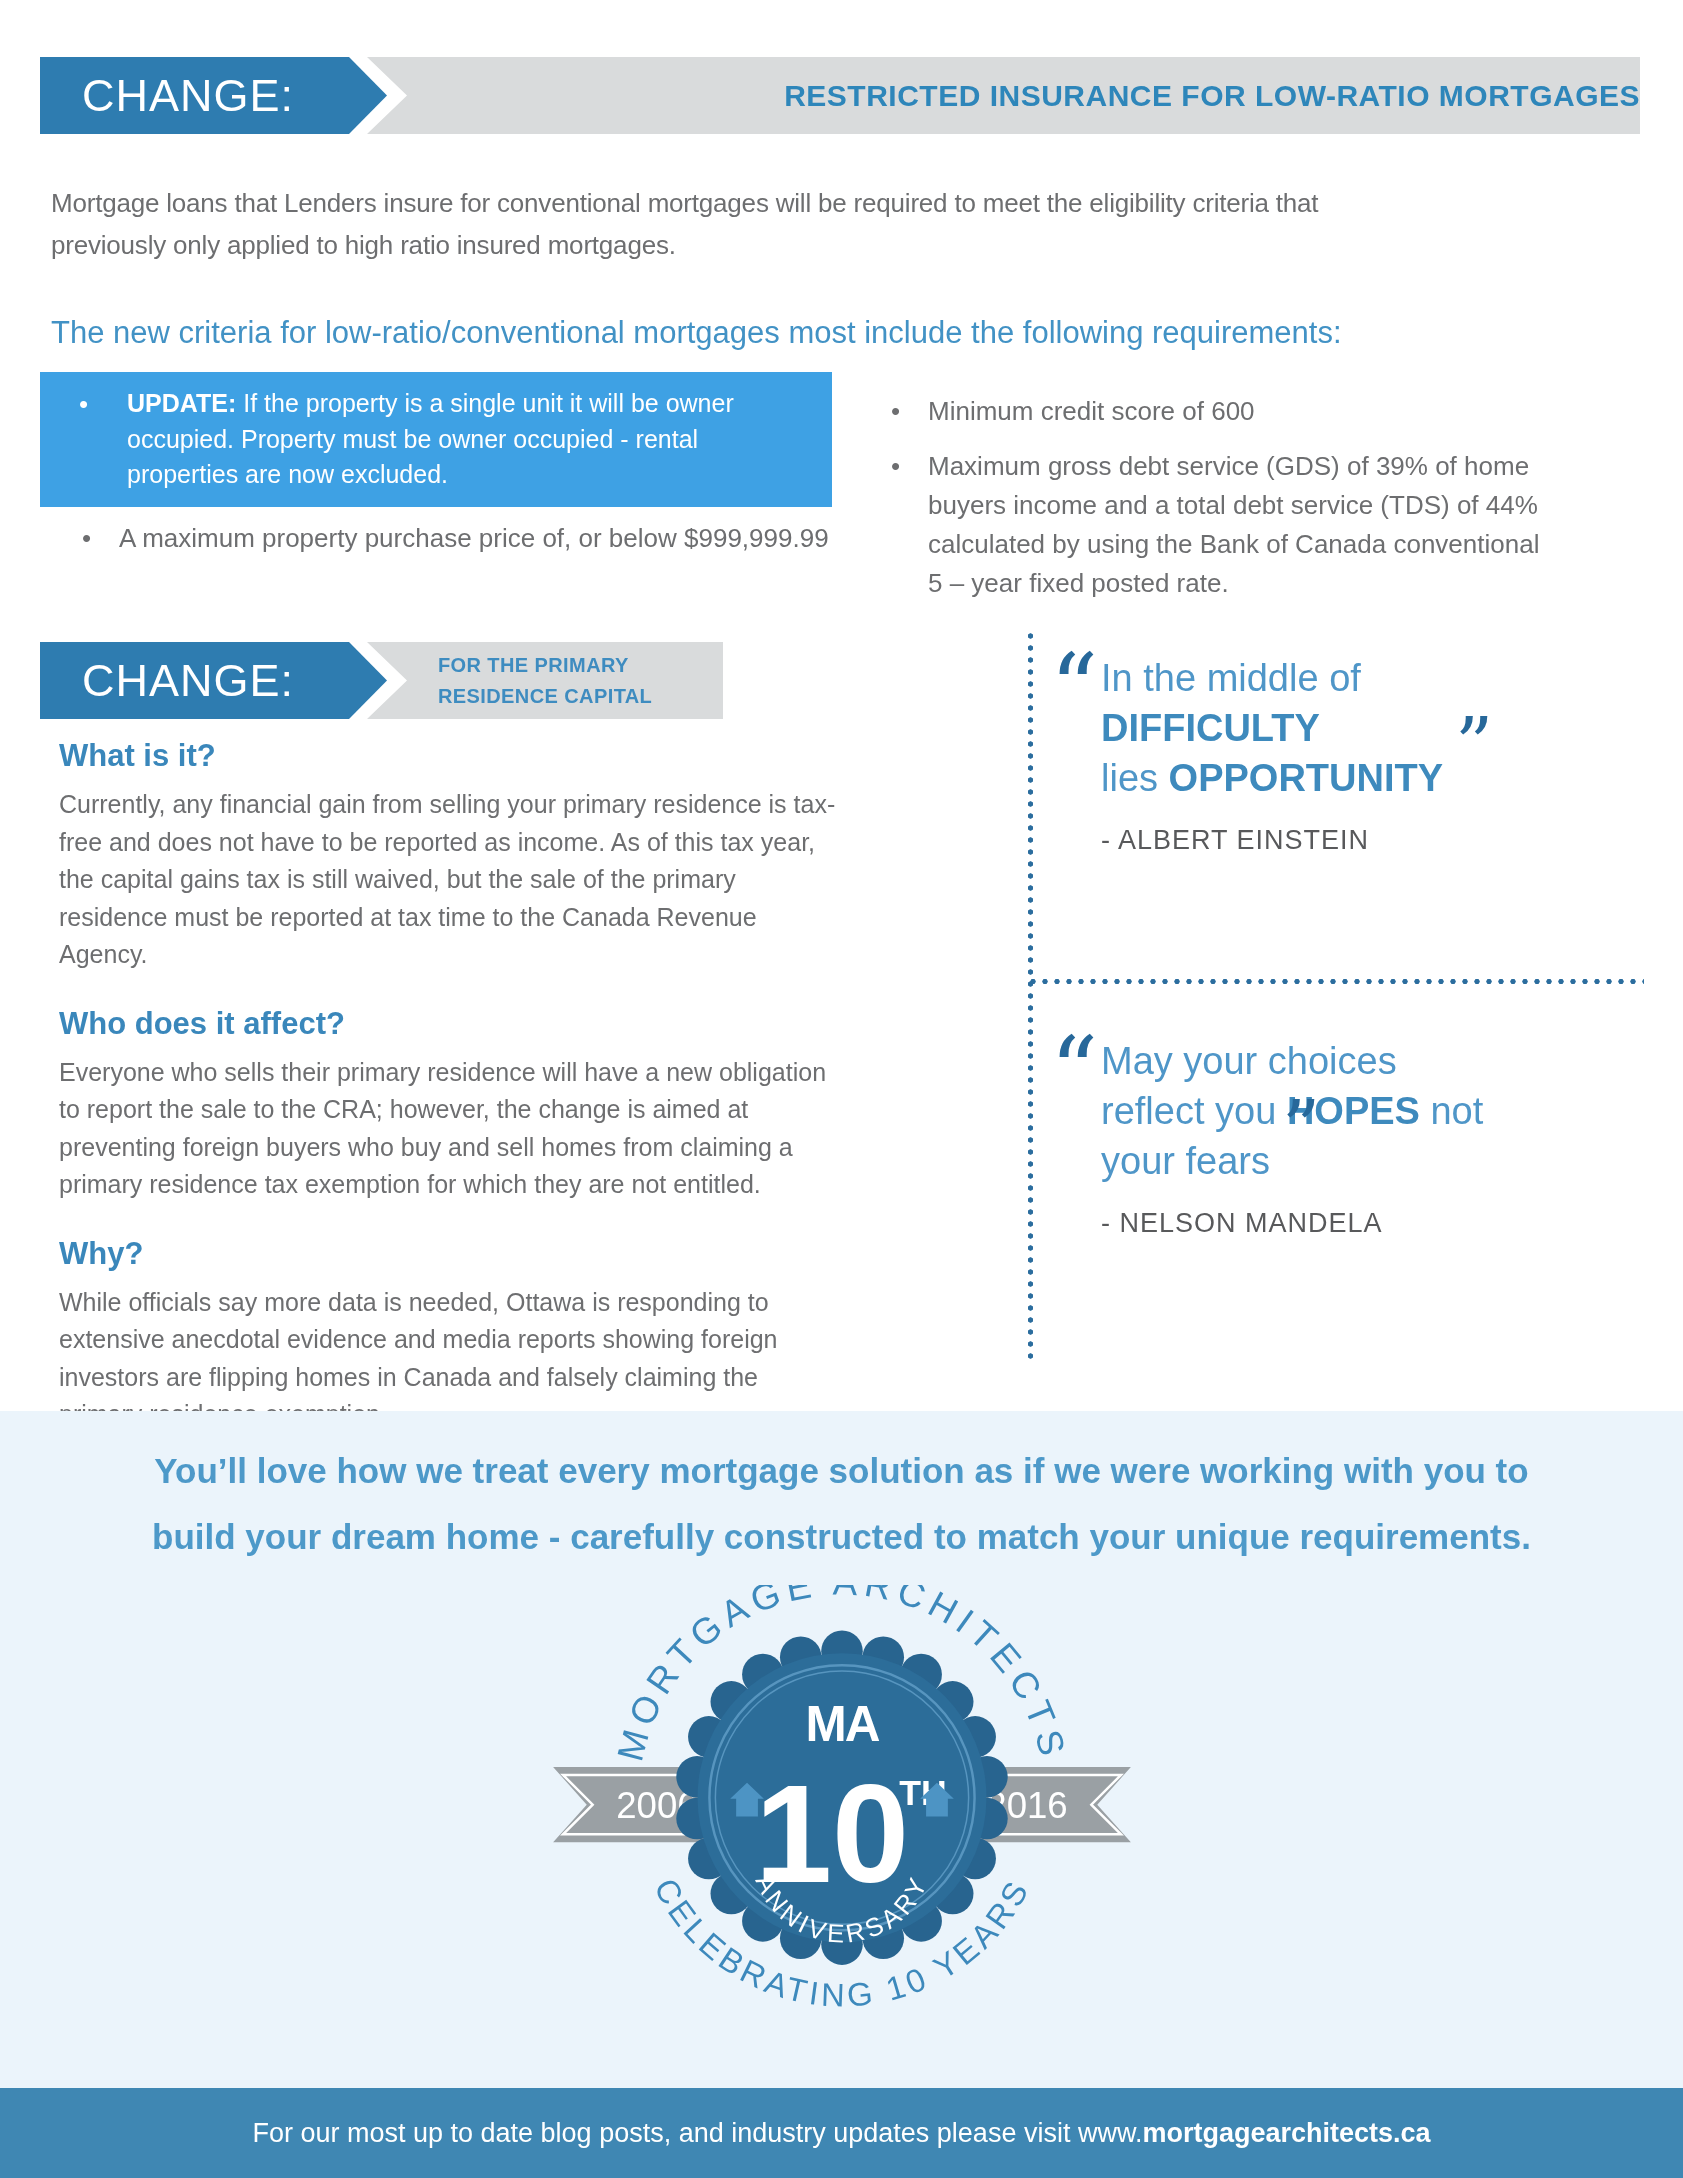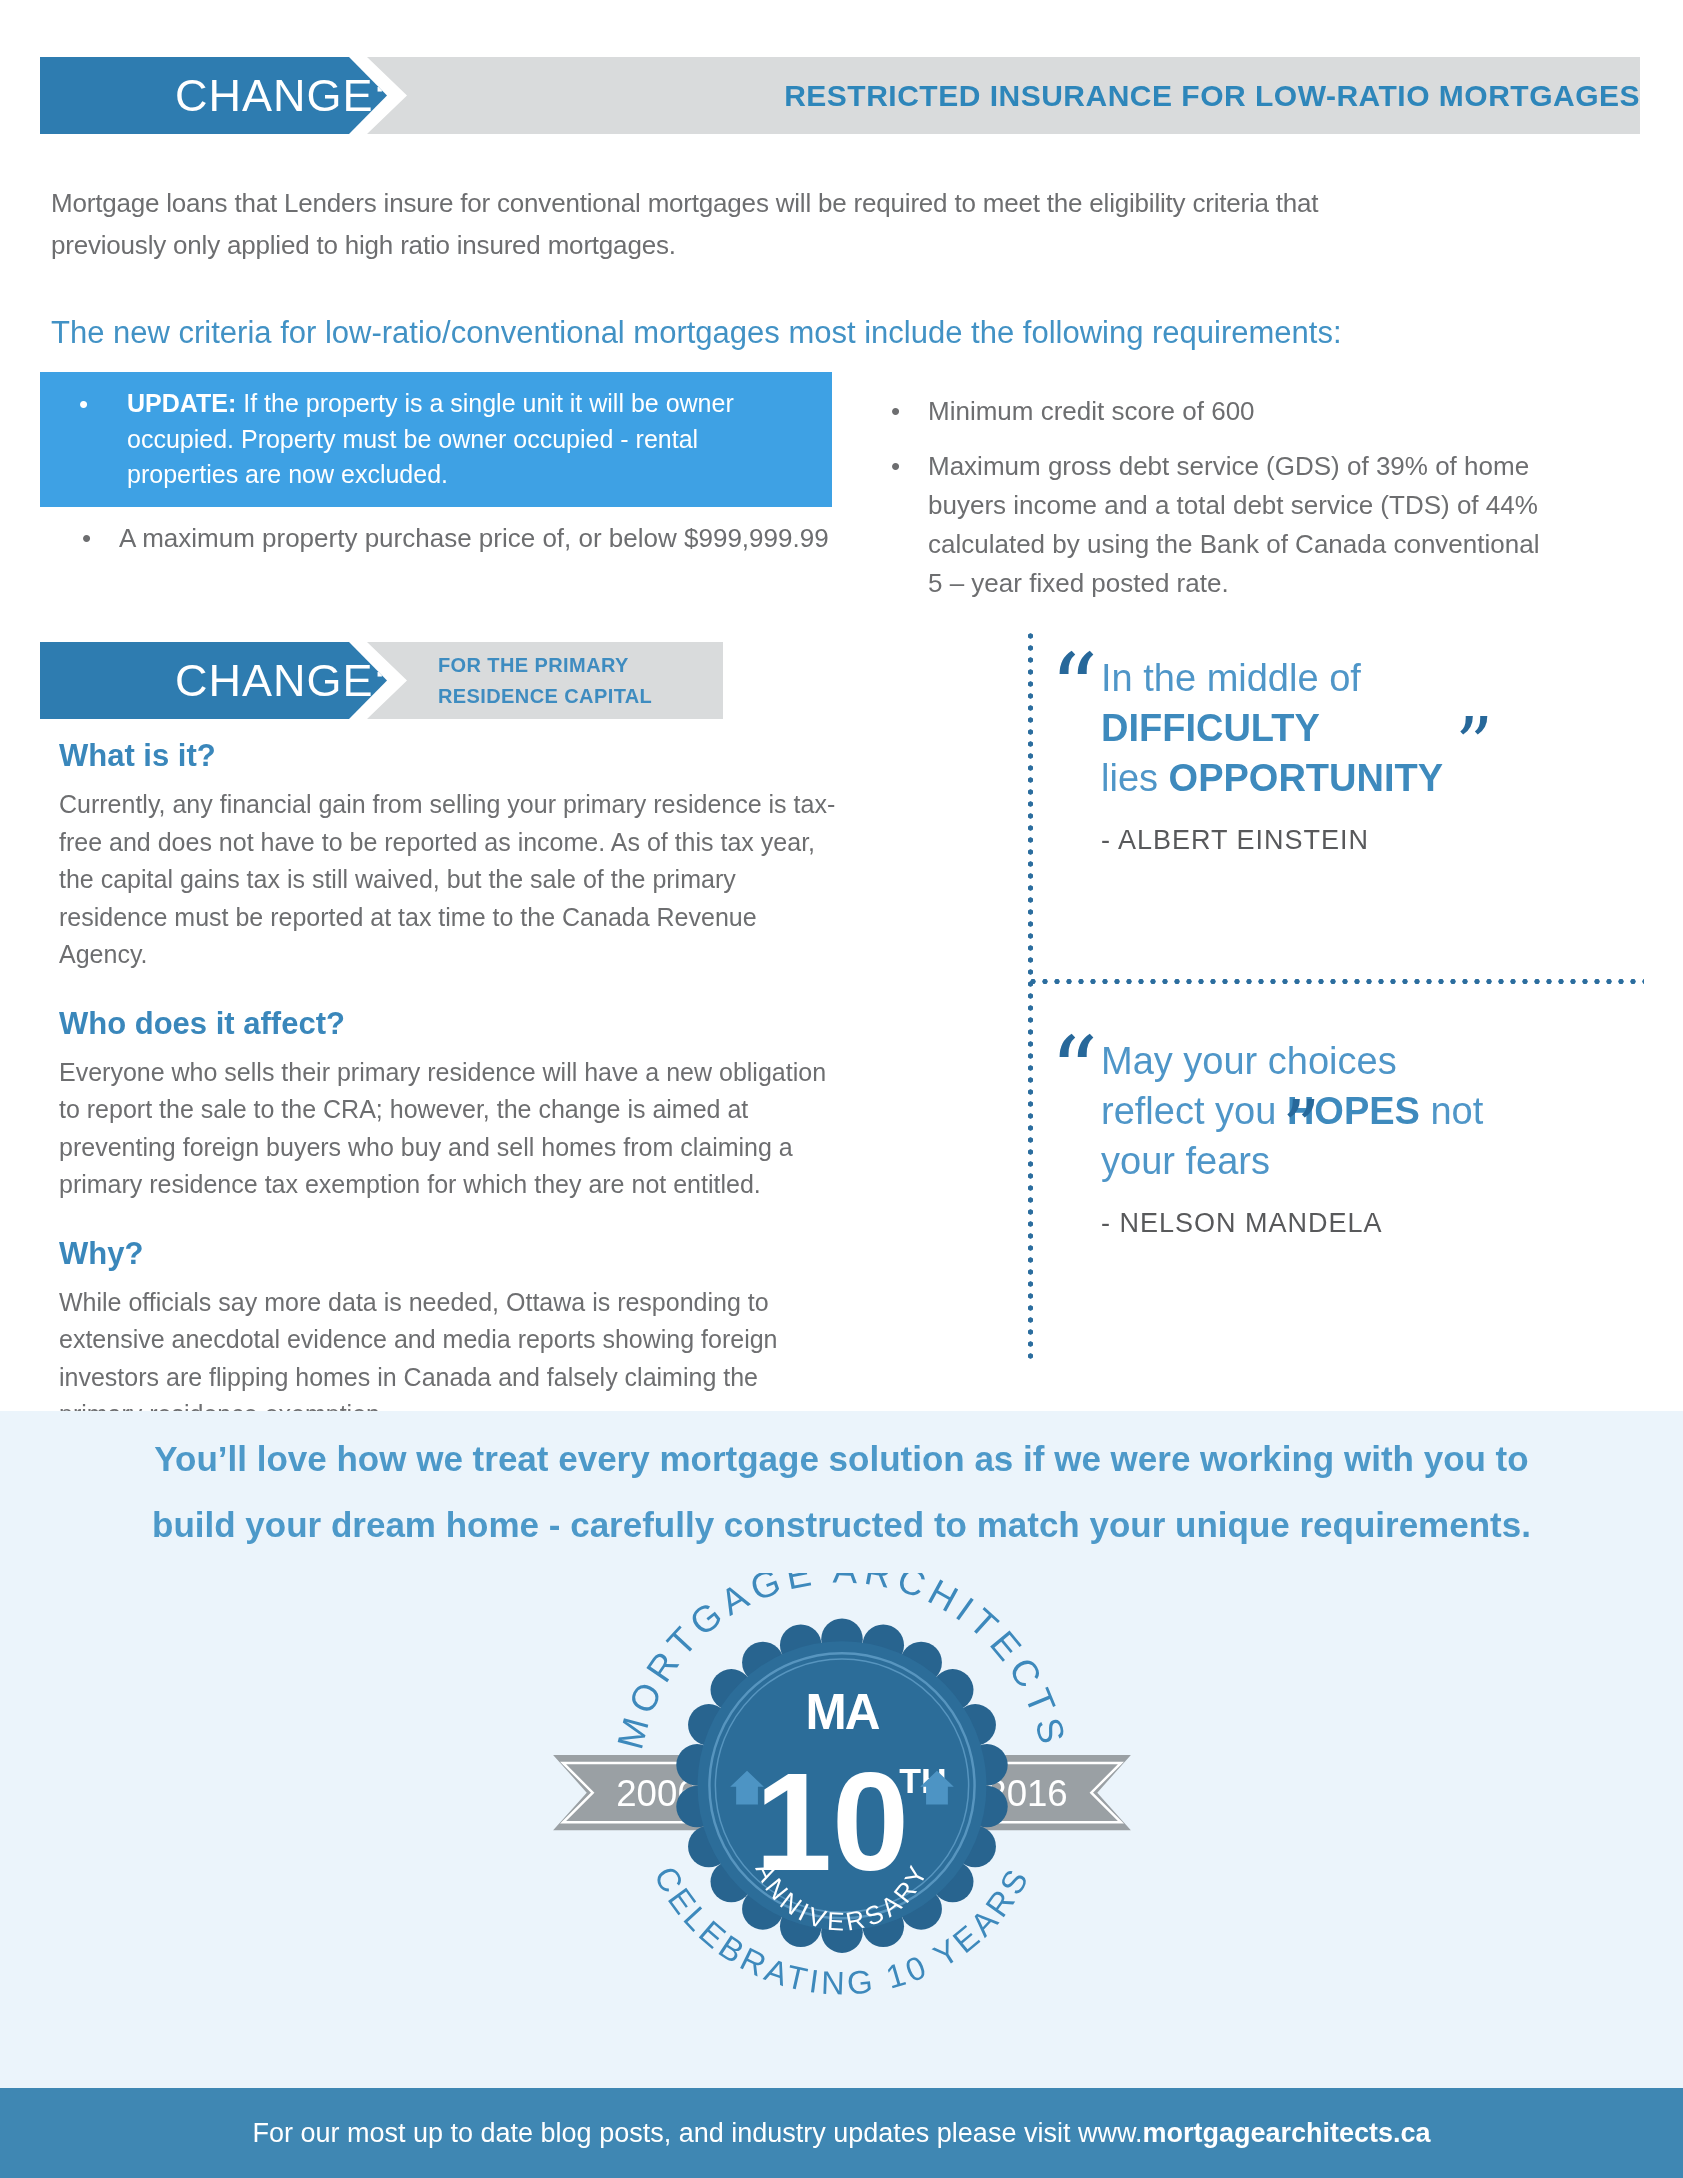--- a/index.html
+++ b/index.html
@@ -5,21 +5,21 @@
   html,body{margin:0;padding:0;background:#ffffff;}
   .page{position:relative;width:1683px;height:2178px;background:#fff;
         font-family:"Liberation Sans",sans-serif;overflow:hidden;}
 
   
   .banner{position:absolute;left:40px;height:77px;}
   .banner-1{top:57px;right:43px;}
   .banner-2{top:642px;width:683px;}
   .bluebox{position:absolute;left:0;top:0;width:347px;height:100%;background:#2e7cb0;
            clip-path:polygon(0 0,309px 0,347px 50%,309px 100%,0 100%);
-           display:flex;align-items:center;padding-left:32px;box-sizing:border-box;justify-content:flex-end;}
+           display:flex;align-items:center;padding-left:42px;box-sizing:border-box;}
   .bluebox .change-label{color:#fff;font-size:45px;letter-spacing:1px;font-weight:400;}
   .graybar{position:absolute;left:327px;right:0;top:0;bottom:0;background:#d9dbdc;
            clip-path:polygon(0 0,100% 0,100% 100%,0 100%,40px 50%);
            display:flex;flex-direction:column;justify-content:center;padding-left:71px;box-sizing:border-box;}
   .banner-title{color:#2e86ba;font-size:30px;font-weight:700;letter-spacing:0.5px;text-align:right;}
   .banner-title-small{color:#3e8cc0;font-size:20px;font-weight:700;letter-spacing:0.4px;line-height:1.55;}
 
   
   .intro{position:absolute;left:51px;top:183px;width:1307px;font-size:26px;color:#6d6e70;
          line-height:1.6;letter-spacing:-0.2px;}
@@ -58,21 +58,21 @@
          font-size:94px;line-height:1;color:#27689a;}
   .qline{font-size:38px;color:#4f96c8;line-height:1.32;}
   .qbold{font-weight:700;color:#3e8abd;}
   .qclose{font-family:"DejaVu Serif",serif;font-size:75px;color:#27689a;display:inline-block;
           line-height:0;position:relative;top:-20px;margin-left:12px;}
   .qattr{margin-top:22px;font-size:27px;color:#58595b;letter-spacing:1px;}
 
   
   .promo{position:absolute;left:0;right:0;top:1411px;height:680px;background:#ebf4fb;}
   .promo-line{text-align:center;font-size:35px;font-weight:700;color:#4d99c9;white-space:nowrap;}
-  .promo-line-1{padding-top:28px;}
+  .promo-line-1{padding-top:40px;}
   .promo-line-2{padding-top:26px;}
   .badge-wrap{margin-top:28px;display:flex;justify-content:center;}
 
   .footer{position:absolute;left:0;right:0;bottom:0;height:90px;background:#3f87b3;
           display:flex;align-items:center;justify-content:center;}
   .footer-text{color:#fff;font-size:27px;}
   .footer-text b{font-weight:700;}
 </style>
 </head>
 <body>

